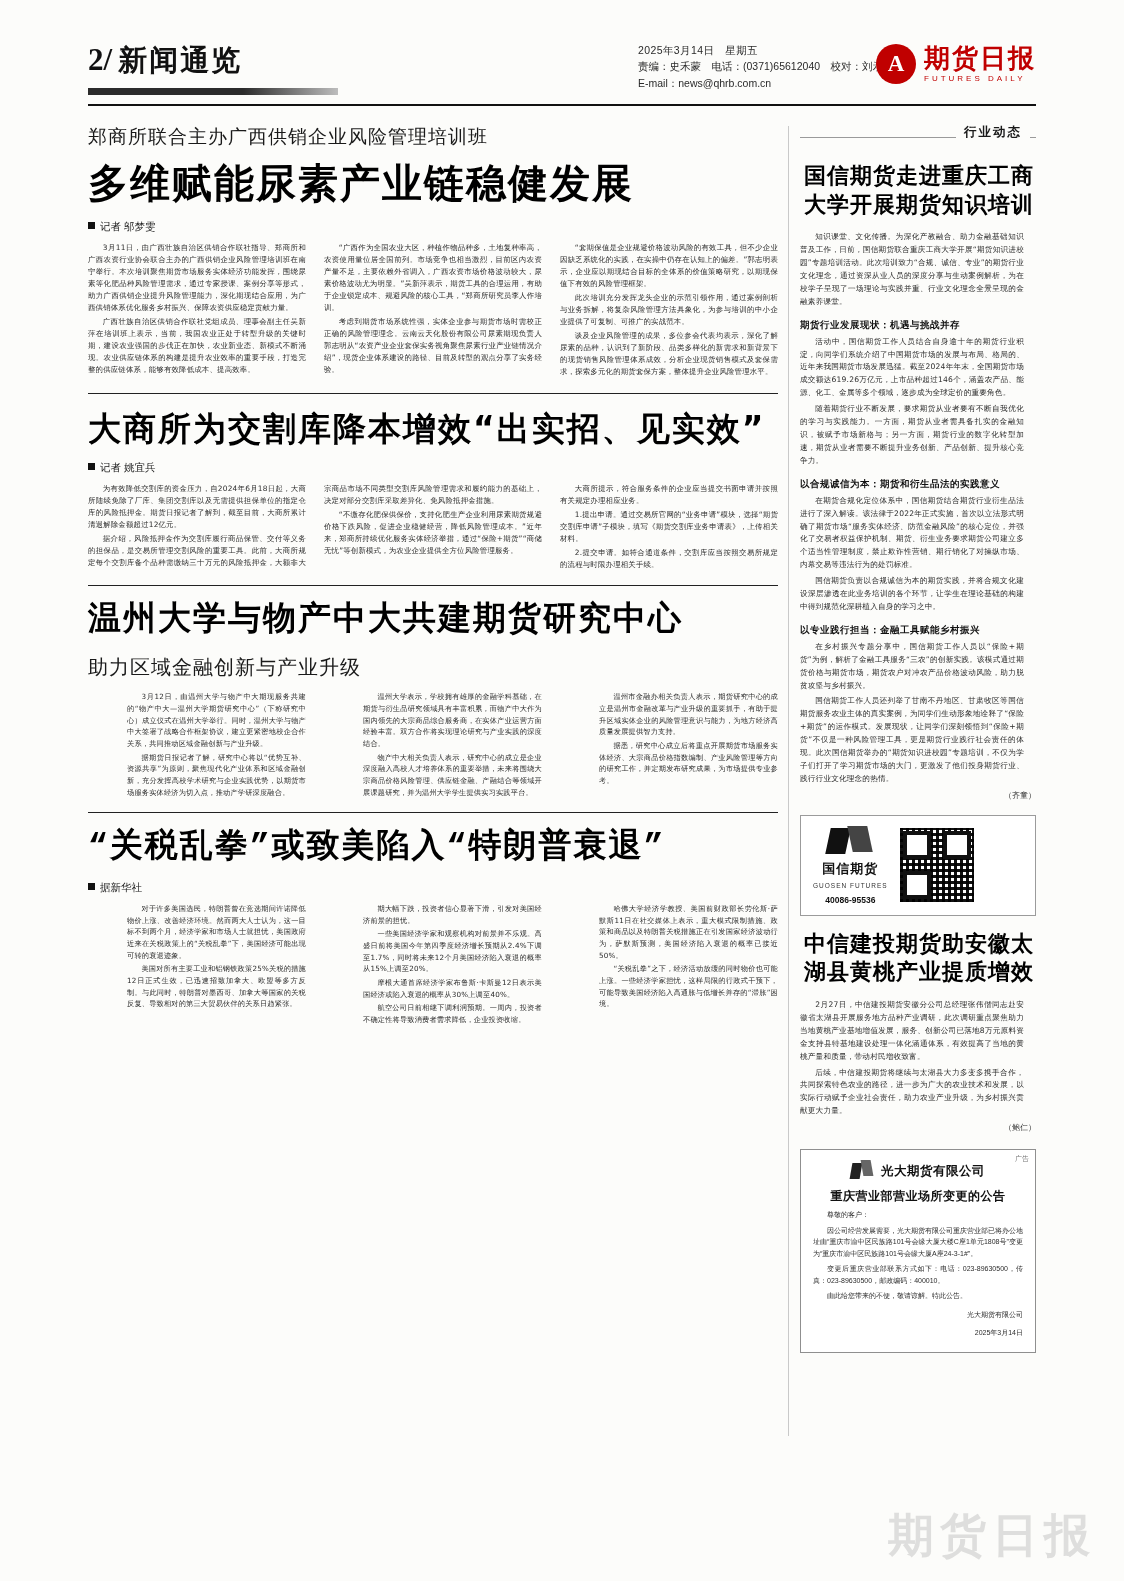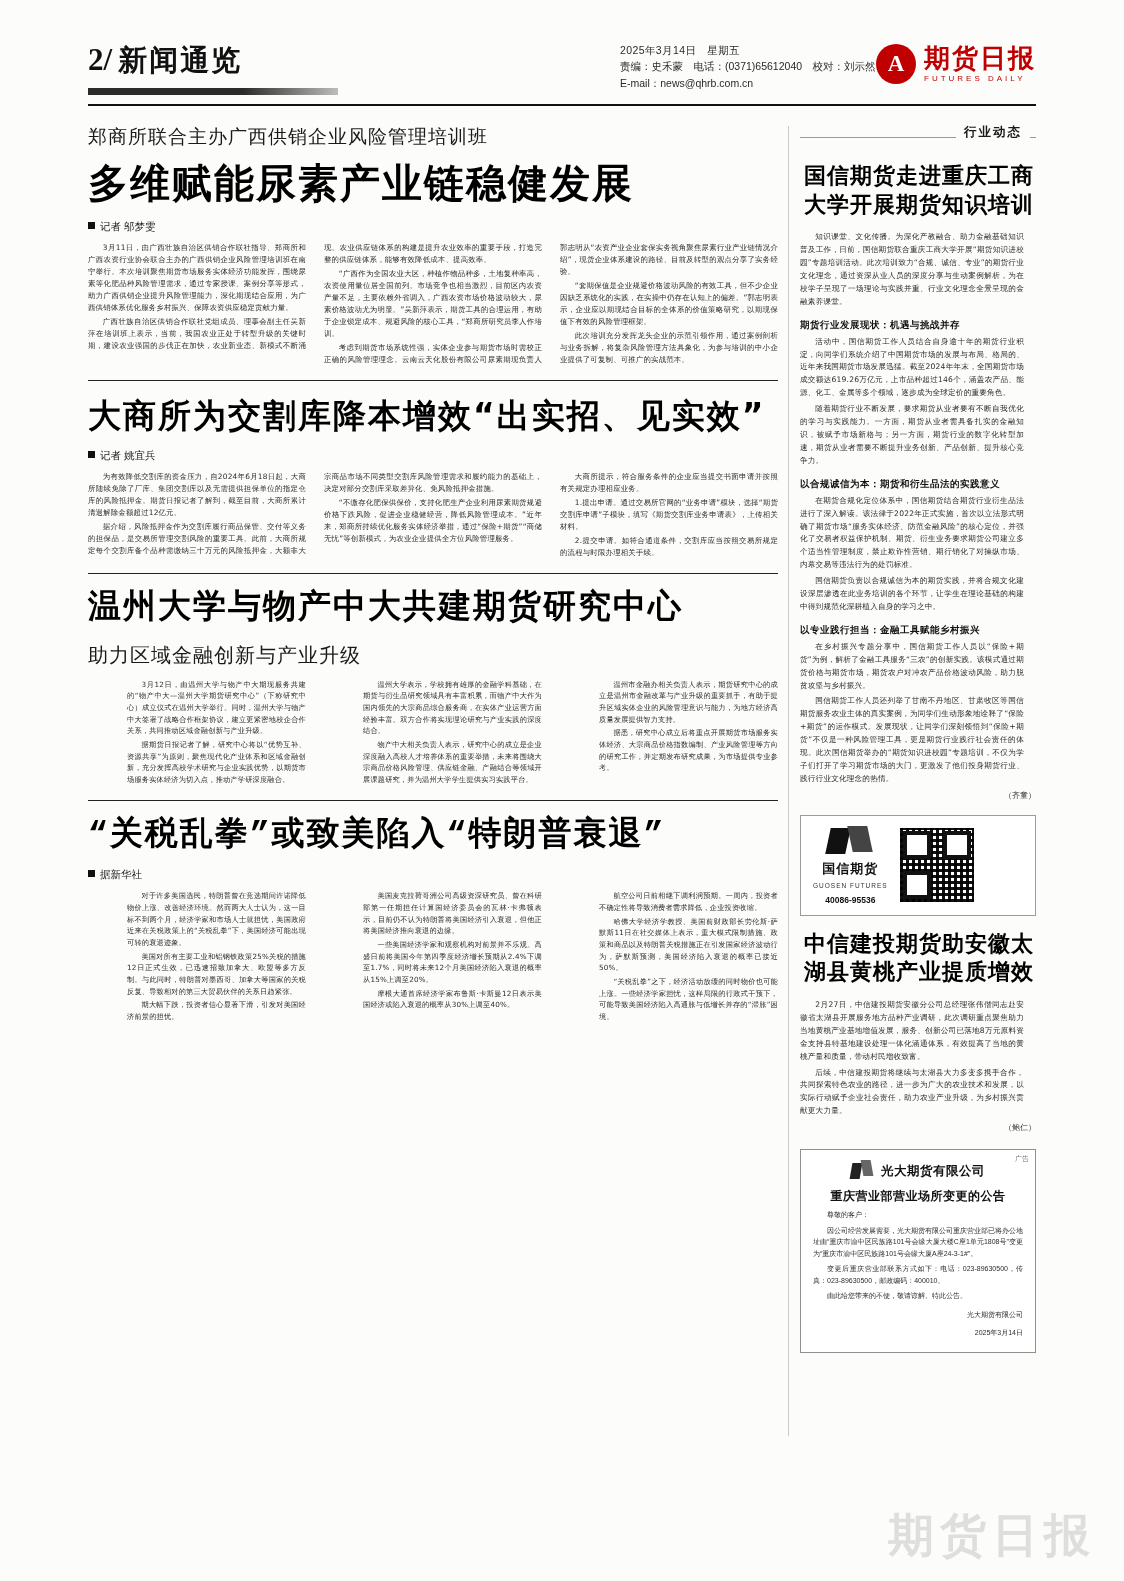--- a/index.html
+++ b/index.html
@@ -8,21 +8,21 @@
     width:1124px;height:1581px;background:#fdfdfb;position:relative;overflow:hidden;
     box-sizing:border-box;
   }
   .sheet{position:absolute;left:0;top:0;width:1124px;height:1581px;background:#fcfcfa;}
   
   .masthead{position:absolute;left:88px;top:42px;width:948px;height:58px;}
   .mh-left{position:absolute;left:0;top:2px;display:flex;align-items:flex-end;}
   .mh-pageno{font-family:"Liberation Serif","DejaVu Serif",serif;font-size:31px;font-weight:bold;color:#111;line-height:1;}
   .mh-sec{font-family:"DejaVu Sans",sans-serif;font-size:29px;font-weight:bold;color:#111;margin-left:6px;letter-spacing:2px;line-height:1;}
   .mh-bar{position:absolute;left:0;top:46px;width:250px;height:7px;background:linear-gradient(90deg,#2b2b2b 0%,#2b2b2b 62%,#bdbdbd 100%);}
-  .mh-center{position:absolute;left:532px;top:0px;font-size:10.5px;color:#2a2a2a;line-height:1.55;}
+  .mh-center{position:absolute;left:550px;top:0px;font-size:10.5px;color:#2a2a2a;line-height:1.55;}
   .mh-center .l1{letter-spacing:.4px;}
   .mh-logo{position:absolute;right:0;top:2px;display:flex;align-items:center;}
   .mh-logo .circ{width:40px;height:40px;border-radius:50%;background:#c00000;color:#fff;display:flex;align-items:center;justify-content:center;font-family:"Liberation Serif",serif;font-weight:bold;font-size:23px;}
   .mh-logo .txt{margin-left:8px;}
   .mh-logo .txt .cn{font-size:26px;font-weight:bold;color:#c00000;letter-spacing:2px;line-height:1;font-family:"DejaVu Sans",sans-serif;}
   .mh-logo .txt .en{font-size:8px;color:#c00000;letter-spacing:3px;margin-top:3px;}
   .mh-rule{position:absolute;left:88px;top:104px;width:948px;height:2px;background:#111;}
   
   .main-col{position:absolute;left:88px;top:124px;width:690px;}
   .side-col{position:absolute;left:800px;top:124px;width:236px;}
@@ -113,20 +113,21 @@
       <div class="kicker">郑商所联合主办广西供销企业风险管理培训班</div>
       <h1 class="headline">多维赋能尿素产业链稳健发展</h1>
       <div class="byline"><span class="sq"></span><span>记者 邬梦雯</span></div>
       <div class="cols3">
         <p>3月11日，由广西壮族自治区供销合作联社指导、郑商所和广西农资行业协会联合主办的广西供销企业风险管理培训班在南宁举行。本次培训聚焦期货市场服务实体经济功能发挥，围绕尿素等化肥品种风险管理需求，通过专家授课、案例分享等形式，助力广西供销企业提升风险管理能力，深化期现结合应用，为广西供销体系优化服务乡村振兴、保障农资供应稳定贡献力量。</p>
         <p>广西壮族自治区供销合作联社党组成员、理事会副主任吴新萍在培训班上表示，当前，我国农业正处于转型升级的关键时期，建设农业强国的步伐正在加快，农业新业态、新模式不断涌现。农业供应链体系的构建是提升农业效率的重要手段，打造完整的供应链体系，能够有效降低成本、提高效率。</p>
         <p>“广西作为全国农业大区，种植作物品种多，土地复种率高，农资使用量位居全国前列。市场竞争也相当激烈，目前区内农资产量不足，主要依赖外省调入，广西农资市场价格波动较大，尿素价格波动尤为明显。”吴新萍表示，期货工具的合理运用，有助于企业锁定成本、规避风险的核心工具，“郑商所研究员李人作培训。</p>
         <p>考虑到期货市场系统性强，实体企业参与期货市场时需校正正确的风险管理理念。云南云天化股份有限公司尿素期现负责人郭志明从“农资产业企业套保实务视角聚焦尿素行业产业链情况介绍”，现货企业体系建设的路径、目前及转型的观点分享了实务经验。</p>
         <p>“套期保值是企业规避价格波动风险的有效工具，但不少企业因缺乏系统化的实践，在实操中仍存在认知上的偏差。”郭志明表示，企业应以期现结合目标的全体系的价值策略研究，以期现保值下有效的风险管理框架。</p>
         <p>此次培训充分发挥龙头企业的示范引领作用，通过案例剖析与业务拆解，将复杂风险管理方法具象化，为参与培训的中小企业提供了可复制、可推广的实战范本。</p>
+        <p>谈及企业风险管理的成果，多位参会代表均表示，深化了解尿素的品种，认识到了新阶段、品类多样化的新需求和新背景下的现货销售风险管理体系成效，分析企业现货销售模式及套保需求，探索多元化的期货套保方案，整体提升企业风险管理水平。</p>
       </div>
     </div>
 
     <div class="divider"></div>
 
     <div>
       <h1 class="headline h2">大商所为交割库降本增效“出实招、见实效”</h1>
       <div class="byline"><span class="sq"></span><span>记者 姚宜兵</span></div>
       <div class="cols3">
         <p>为有效降低交割库的资金压力，自2024年6月18日起，大商所陆续免除了厂库、集团交割库以及无需提供担保单位的指定仓库的风险抵押金。期货日报记者了解到，截至目前，大商所累计清退解除金额超过12亿元。</p>
@@ -155,21 +156,20 @@
 
     <div class="divider"></div>
 
     <div>
       <h1 class="headline h3">“关税乱拳”或致美陷入“特朗普衰退”</h1>
       <div class="byline"><span class="sq"></span><span>据新华社</span></div>
       <div class="cols3 tall">
         <p>对于许多美国选民，特朗普曾在竞选期间许诺降低物价上涨、改善经济环境。然而两大人士认为，这一目标不到两个月，经济学家和市场人士就担忧，美国政府近来在关税政策上的“关税乱拳”下，美国经济可能出现可转的衰退迹象。</p>
         <p>美国对所有主要工业和铝钢铁政策25%关税的措施12日正式生效，已迅速招致加拿大、欧盟等多方反制。与此同时，特朗普对墨西哥、加拿大等国家的关税反复、导致相对的第三大贸易伙伴的关系日趋紧张。</p>
         <p>期大幅下跌，投资者信心显著下滑，引发对美国经济前景的担忧。</p>
-        <p>美国麦克拉荷哥洲公司高级资深研究员、曾在科研部第一任期担任计算国经济委员会的瓦林·卡弗顿表示，目前仍不认为特朗普将美国经济引入衰退，但他正将美国经济推向衰退的边缘。</p>
         <p>一些美国经济学家和观察机构对前景并不乐观。高盛日前将美国今年第四季度经济增长预期从2.4%下调至1.7%，同时将未来12个月美国经济陷入衰退的概率从15%上调至20%。</p>
         <p>摩根大通首席经济学家布鲁斯·卡斯曼12日表示美国经济或陷入衰退的概率从30%上调至40%。</p>
         <p>航空公司日前相继下调利润预期。一周内，投资者不确定性将导致消费者需求降低，企业投资收缩。</p>
         <p>哈佛大学经济学教授、美国前财政部长劳伦斯·萨默斯11日在社交媒体上表示，重大模式限制措施、政策和商品以及特朗普关税措施正在引发国家经济波动行为，萨默斯预测，美国经济陷入衰退的概率已接近50%。</p>
         <p>“关税乱拳”之下，经济活动放缓的同时物价也可能上涨。一些经济学家担忧，这样局限的行政式干预下，可能导致美国经济陷入高通胀与低增长并存的“滞胀”困境。</p>
       </div>
     </div>
   </div>
 
   <div class="side-col">

